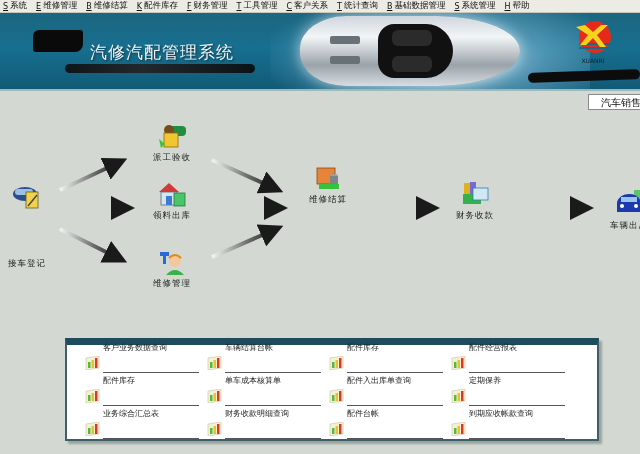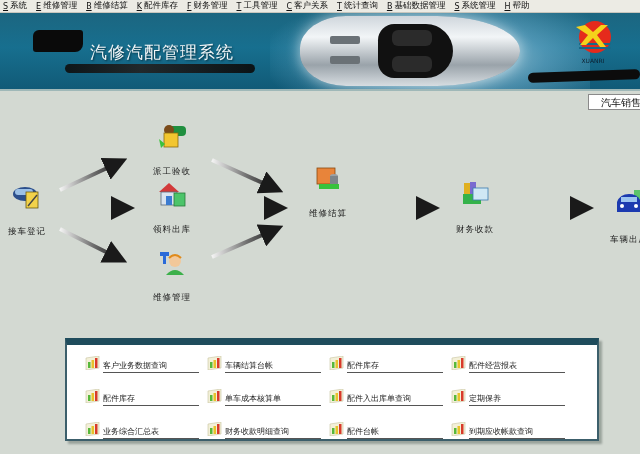--- a/index.html
+++ b/index.html
@@ -89,21 +89,21 @@
     white-space: nowrap; overflow: hidden;
   }
 
   
   .node {
     position: absolute; display: flex; flex-direction: column; align-items: center;
     cursor: pointer;
   }
   .node .nicon { width: 30px; height: 28px; position: relative; }
   .node .nlabel {
-    font-size: 8.5px; color: #1b1b1b; margin-top: 16px; letter-spacing: 1px; white-space: nowrap;
+    font-size: 8.5px; color: #1b1b1b; margin-top: 2px; letter-spacing: 1px; white-space: nowrap;
     font-family: "DejaVu Serif", "Liberation Serif", serif;
   }
 
   
   .flow-arrows { position: absolute; left: 0; top: 0; width: 640px; height: 330px; pointer-events: none; }
 
   
   .panel {
     position: absolute; left: 65px; top: 338px; width: 534px; height: 103px;
     background: #fff;
@@ -115,21 +115,21 @@
     position: absolute; left: 18px; top: 6px;
     display: grid;
     grid-template-columns: 122px 122px 122px 122px;
     grid-auto-rows: 33px;
   }
   .link-item {
     display: flex; align-items: flex-end; height: 22px; cursor: pointer;
   }
   .link-item .chart-ico { width: 15px; height: 14px; margin-right: 3px; flex: 0 0 auto; position: relative; top: -3px; }
   .link-item .ltext {
-    font-size: 8px; color: #222; border-bottom: 1px solid #555; width: 96px; padding-bottom: 1px; white-space: nowrap; overflow: hidden;
+    font-size: 8px; color: #222; border-bottom: 1px solid #555; width: 96px; padding-bottom: 19px; white-space: nowrap; overflow: hidden;
   }
 </style>
 </head>
 <body>
 
 <div class="menubar">
   <div class="menu-item">
       <span class="acc">S</span>
       <span>系统</span>
     </div>
@@ -215,21 +215,21 @@
     <line x1="60" y1="208" x2="127" y2="208"></line>
     <line x1="60" y1="229" x2="120" y2="259"></line>
     <line x1="212" y1="160" x2="276" y2="189"></line>
     <line x1="212" y1="208" x2="280" y2="208"></line>
     <line x1="212" y1="257" x2="276" y2="229"></line>
     <line x1="363" y1="208" x2="432" y2="208"></line>
     <line x1="516" y1="208" x2="586" y2="208"></line>
   </g>
 </svg>
 
-<div class="node" style="left:8px; top:182px;">
+<div class="node" style="left:8px; top:182px;gap:46px;">
   <svg class="nicon" viewBox="0 0 30 28">
     <ellipse cx="13" cy="12" rx="12" ry="7" fill="#2c4f8c"></ellipse>
     <rect x="3" y="7" width="18" height="6" rx="3" fill="#9cc0e6"></rect>
     <rect x="14" y="10" width="12" height="16" fill="#f2d24a" stroke="#6a5a10" stroke-width="0.8"></rect>
     <line x1="16" y1="24" x2="25" y2="13" stroke="#444" stroke-width="1.4"></line>
   </svg>
   <div class="nlabel">接车登记</div>
 </div>
 
 <div class="node" style="left:153px; top:122px;">

